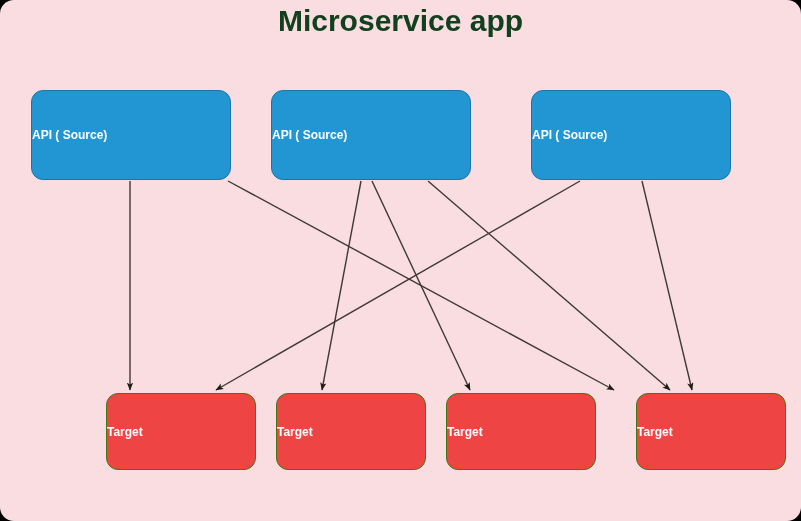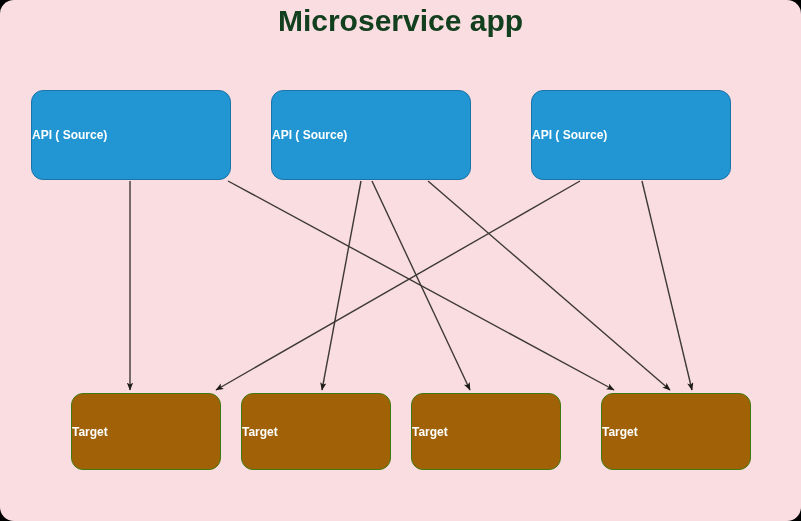--- a/index.html
+++ b/index.html
@@ -8,21 +8,21 @@
   #canvas{position:relative;width:686px;height:521px;background:#000;}
   #panel{position:absolute;left:0;top:0;width:801px;height:521px;
          background:#fadde1;border-radius:14px;overflow:hidden;}
   #title{position:absolute;left:0;top:4px;width:801px;text-align:center;
          font-size:30px;font-weight:bold;color:#12401f;letter-spacing:0px;
          font-family:"Liberation Sans","DejaVu Sans",sans-serif;}
   .node{position:absolute;display:flex;align-items:center;
         border-radius:12px;color:#ffffff;font-weight:bold;font-size:12px;
         box-sizing:border-box;}
   .src{background:#2196d3;border:1px solid #1b74a8;}
-  .tgt{background:#a16207;border:1px solid #3f7a10;}
+  .tgt{background:#ef4444;border:1px solid #3f7a10;margin-left:35px;}
   .node span{pointer-events:none;}
   svg#edges{position:absolute;left:0;top:0;width:801px;height:521px;}
 </style>
 </head>
 <body>
 
 <div id="canvas">
   <div id="panel">
 
     <div id="title">Microservice app</div>

